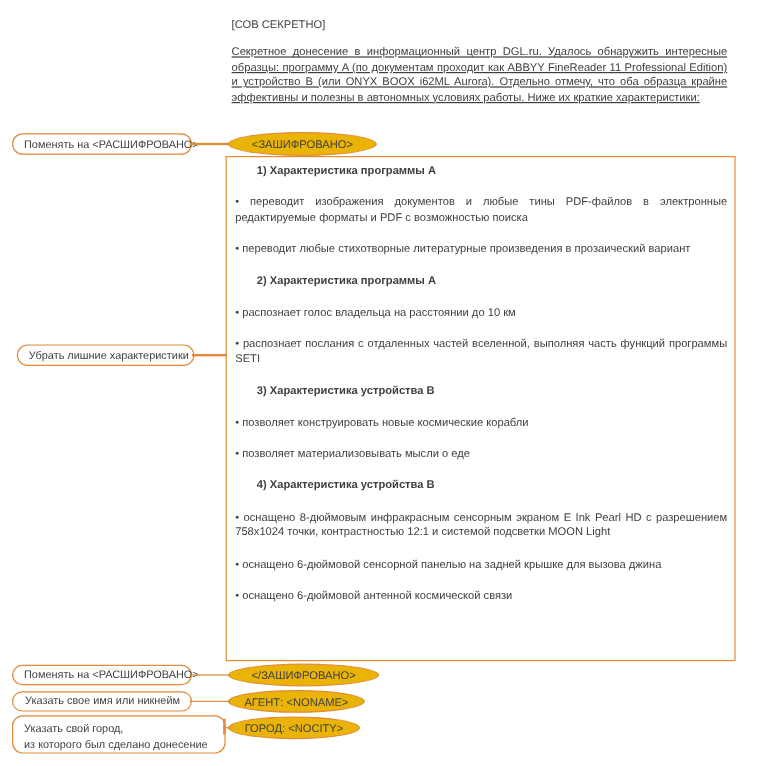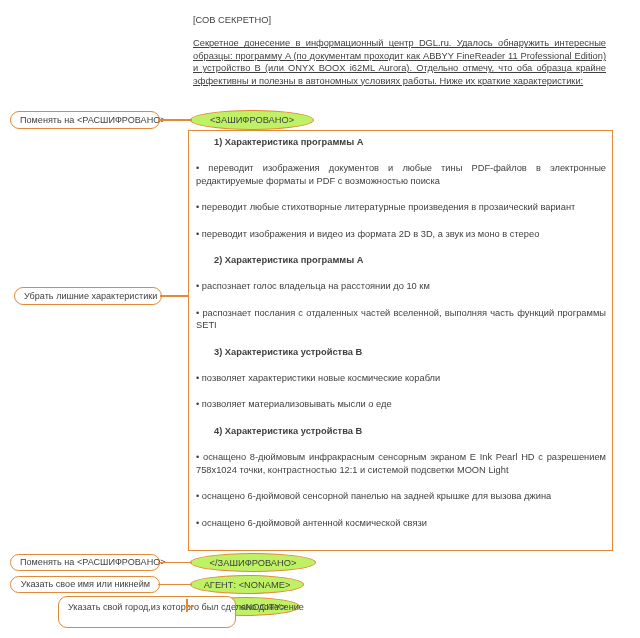--- a/index.html
+++ b/index.html
@@ -76,21 +76,21 @@
   
   .ellipse-tag {
     position: absolute;
     border: 1.5px solid #E28A38;
     border-radius: 50%;
     color: #3f3f3f;
     font-size: 9.3px;
     display: flex;
     align-items: center;
     justify-content: center;
-    background: #bef264;
+    background: #eab308;
     white-space: nowrap;
     box-sizing: border-box;
   }
 
   
   .callout {
     position: absolute;
     border: 1.5px solid #E28A38;
     color: #3f3f3f;
     font-size: 9.1px;
@@ -126,28 +126,27 @@
 
 <div class="ellipse-tag" style="left:190px; top:110px; width:124px; height:20px;">&lt;ЗАШИФРОВАНО&gt;</div>
 
 <div id="secret-frame"></div>
 
 <div id="frame-content">
 
   <div class="section-heading">1)  Характеристика программы A</div>
   <div class="bullet-item">• переводит изображения документов и любые тины PDF-файлов в электронные редактируемые форматы и PDF с возможностью поиска</div>
   <div class="bullet-item">• переводит любые стихотворные литературные произведения в прозаический вариант</div>
-  <div class="bullet-item nojust">• переводит изображения и видео из формата 2D в 3D, а звук из моно в стерео</div>
 
   <div class="section-heading">2)  Характеристика программы A</div>
   <div class="bullet-item nojust">• распознает голос владельца на расстоянии до 10 км</div>
   <div class="bullet-item">• распознает послания с отдаленных частей вселенной, выполняя часть функций программы SETI</div>
 
   <div class="section-heading">3)  Характеристика устройства B</div>
-  <div class="bullet-item nojust">• позволяет характеристики новые космические корабли</div>
+  <div class="bullet-item nojust">• позволяет конструировать новые космические корабли</div>
   <div class="bullet-item nojust">• позволяет материализовывать мысли о еде</div>
 
   <div class="section-heading">4)  Характеристика устройства B</div>
   <div class="bullet-item">• оснащено 8-дюймовым инфракрасным сенсорным экраном E Ink Pearl HD с разрешением 758x1024 точки, контрастностью 12:1 и системой подсветки MOON Light</div>
   <div class="bullet-item nojust">• оснащено 6-дюймовой сенсорной панелью на задней крышке для вызова джина</div>
   <div class="bullet-item nojust">• оснащено 6-дюймовой антенной космической связи</div>
 </div>
 
 <div class="ellipse-tag" style="left:190px; top:553px; width:126px; height:19px;">&lt;/ЗАШИФРОВАНО&gt;</div>
 
@@ -168,18 +167,18 @@
 <div class="callout pill" style="left:10px; top:554px; width:150px; height:17px;">
   <span class="c-text">Поменять на &lt;РАСШИФРОВАНО&gt;</span>
 </div>
 <div class="connector" style="left:158px; top:561.7px; width:34px;"></div>
 
 <div class="callout pill" style="left:10px; top:576px; width:150px; height:17px;justify-content:flex-end;">
   <span class="c-text">Указать свое имя или никнейм</span>
 </div>
 <div class="connector" style="left:158px; top:583.7px; width:34px;"></div>
 
-<div class="callout rounded" style="left:10px; top:596px; width:178px; height:32px; align-items:flex-start; padding-top:4px; flex-direction:row;margin-left:48px;">
+<div class="callout rounded" style="left:10px; top:596px; width:178px; height:32px; align-items:flex-start; padding-top:4px; flex-direction:column;">
   <span class="c-text">Указать свой город,</span>
   <span class="c-text">из которого был сделано донесение</span>
 </div>
 <div class="connector" style="left:186px; top:605.5px; width:8px;"></div>
 <div class="connector vert" style="left:186px; top:599px; height:13px;"></div>
 
 </body></html>

